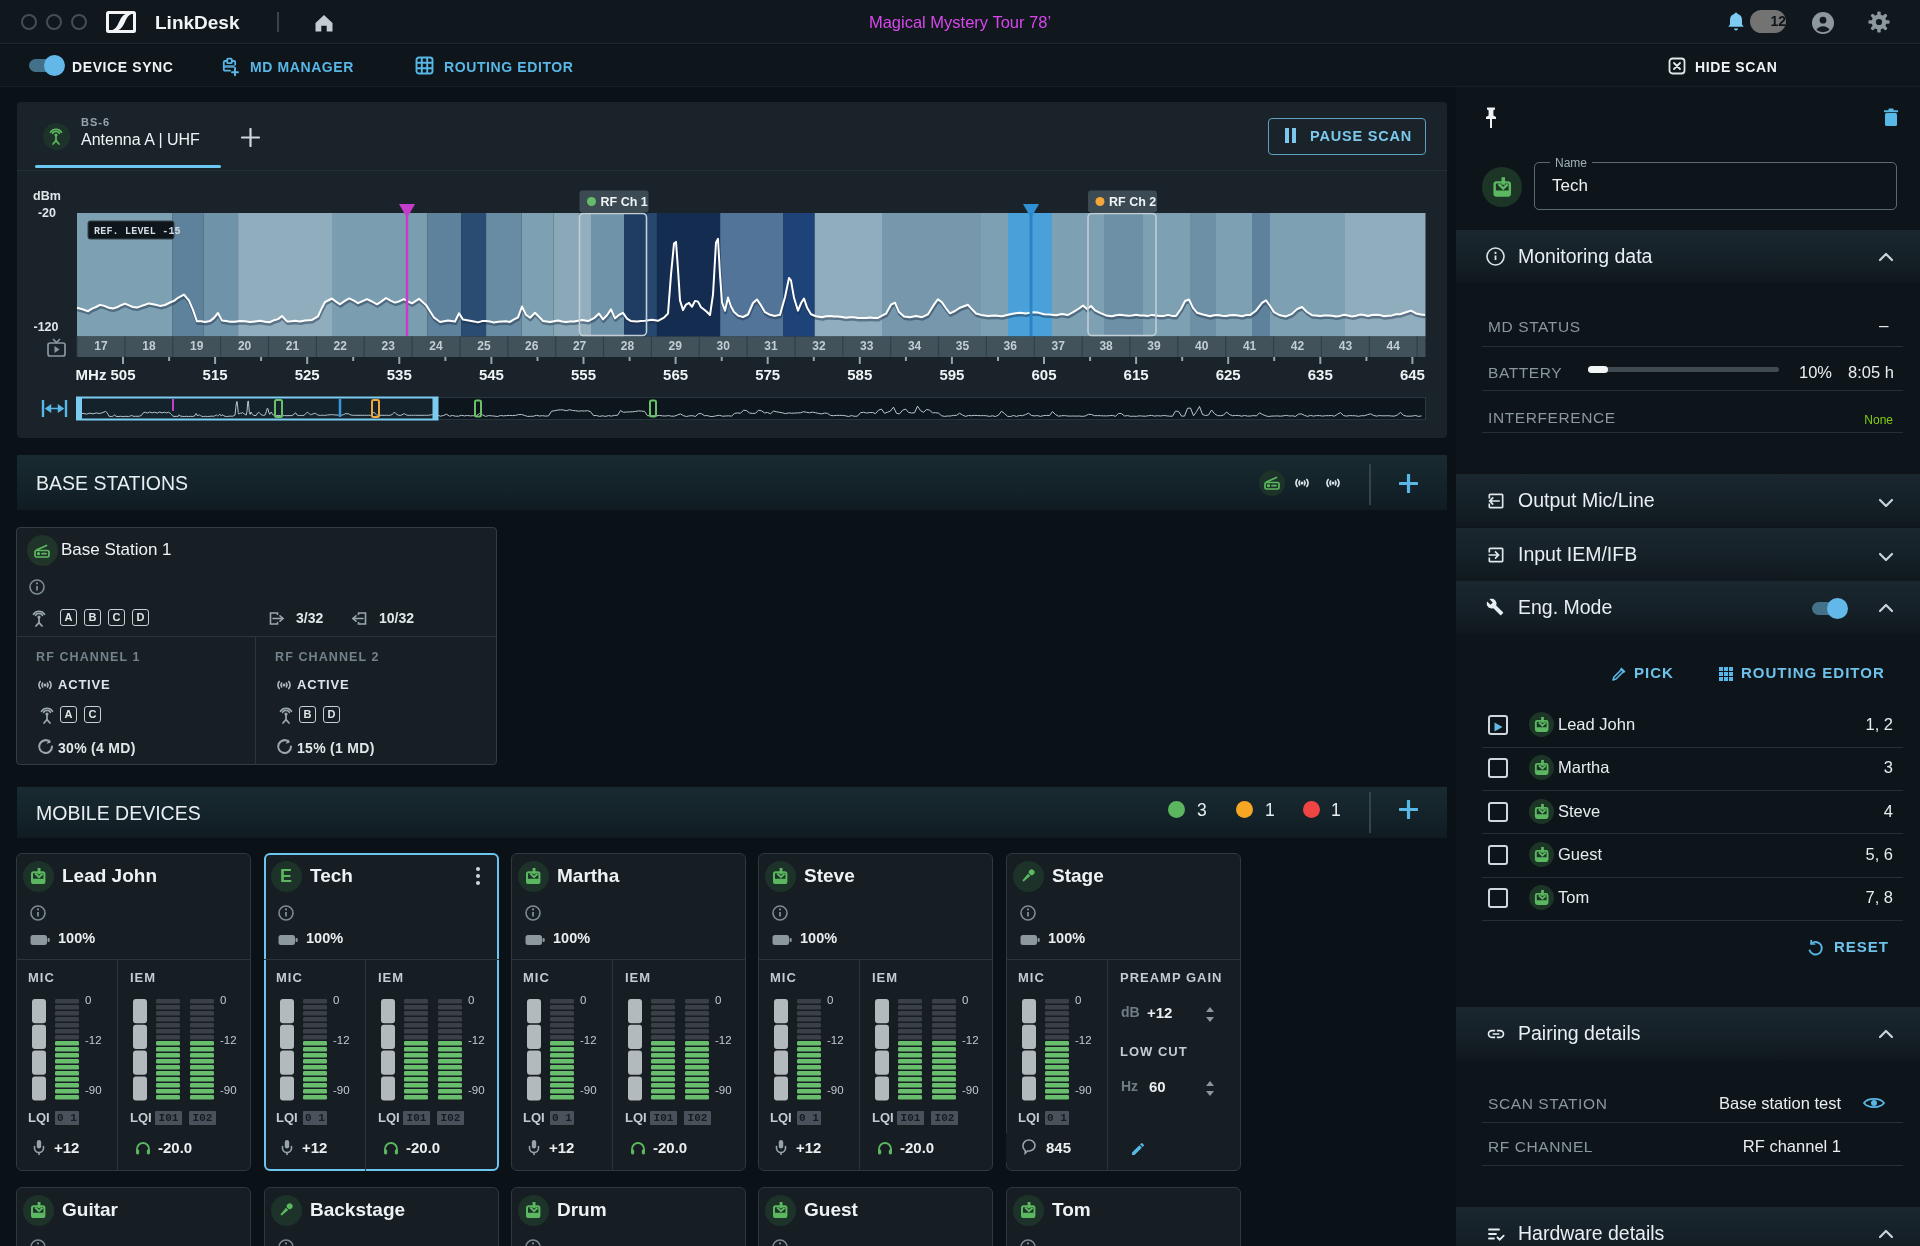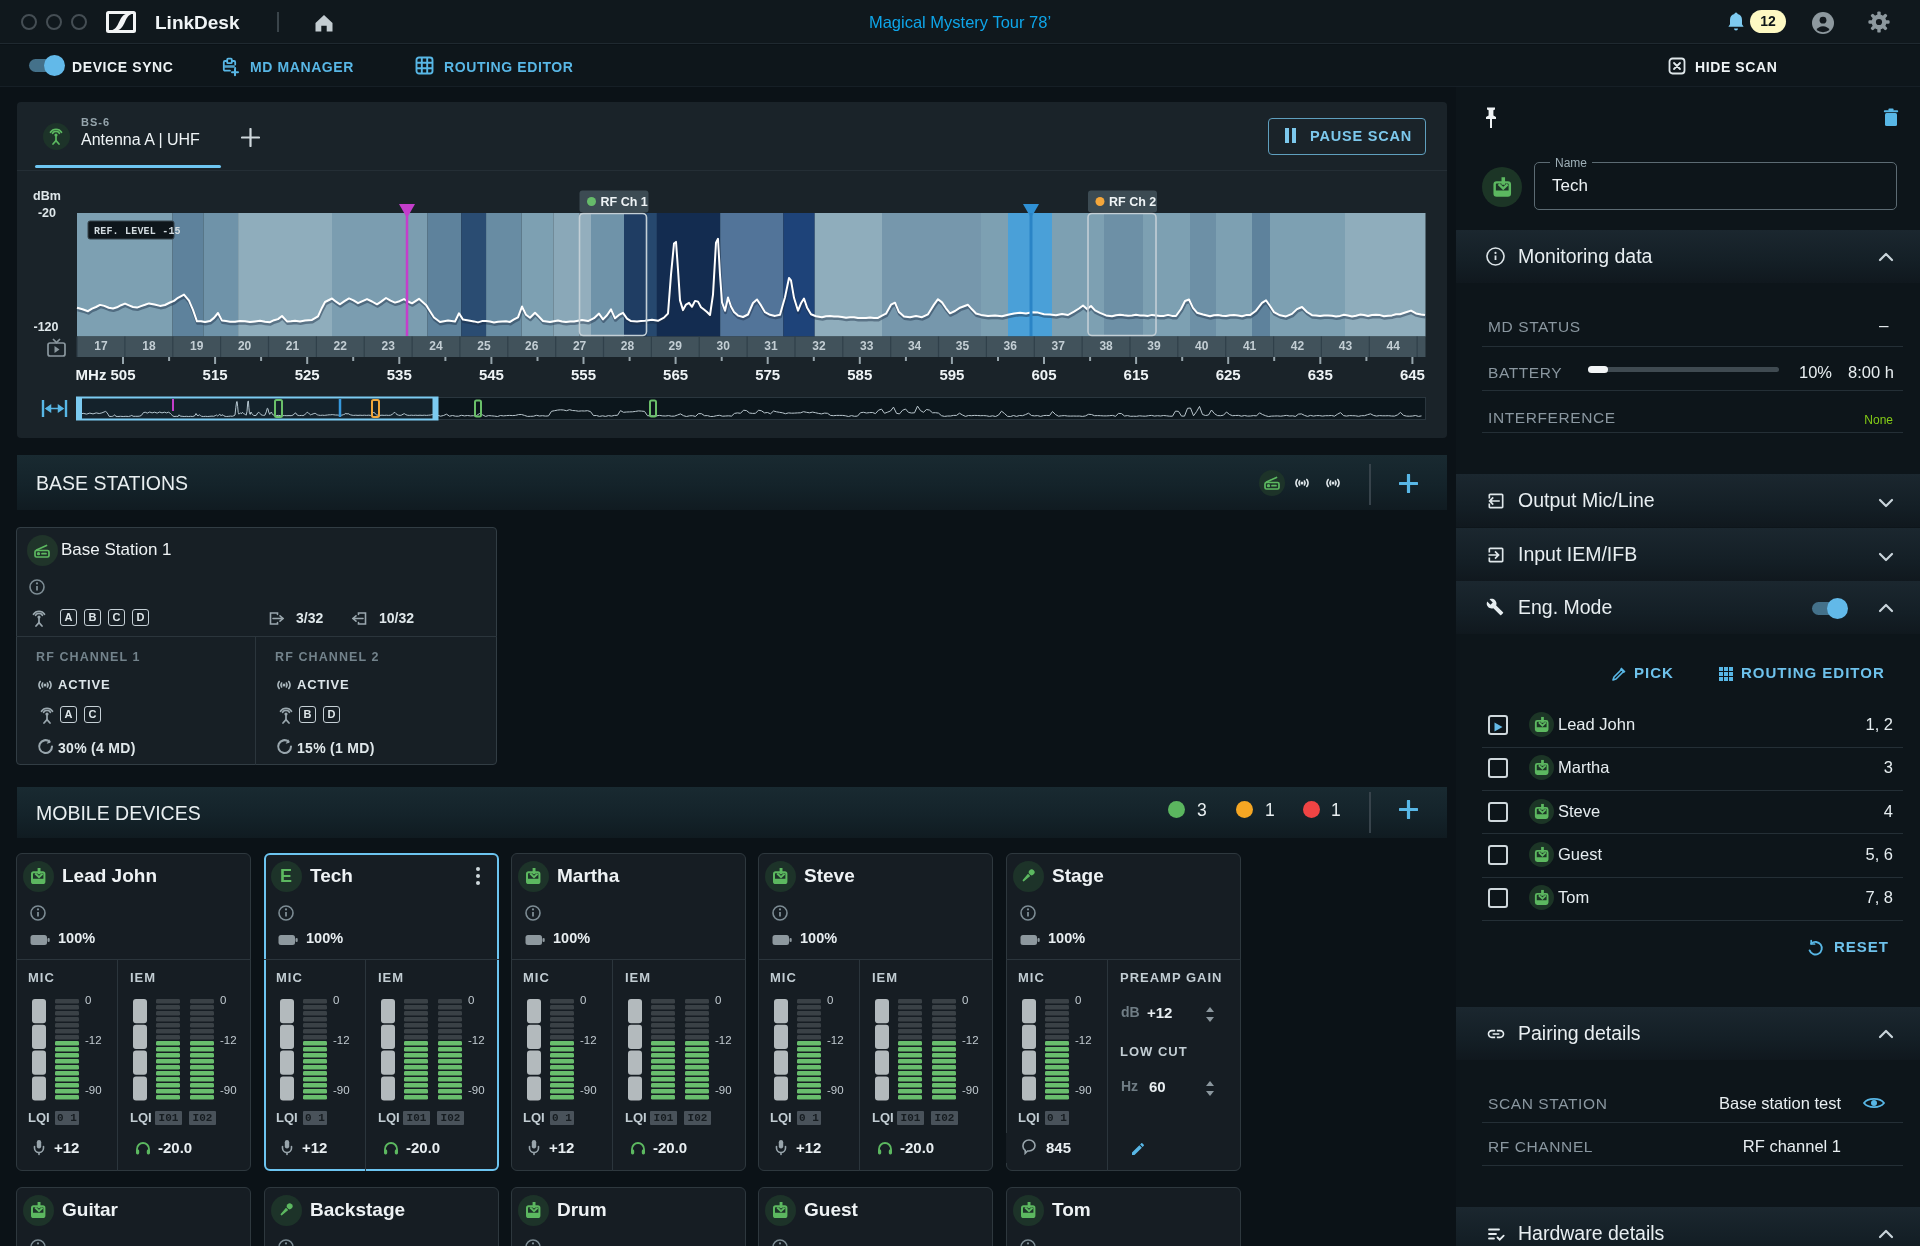--- a/index.html
+++ b/index.html
@@ -27,26 +27,26 @@
 <div class="abs" style="left:106px;top:11px"><svg width="30" height="22" viewBox="0 0 30 22" style="">
       <rect x="0" y="0" width="30" height="22" rx="2.5" fill="#f2f4f5"></rect>
       <rect x="3" y="3" width="24" height="16" fill="#0f171c"></rect>
       <path d="M6.5 19 C10.5 17.5 11.8 13.5 13.2 10.8 C14.7 7.8 16.2 4.3 19.8 3 L25.5 3 C21.5 4.5 20.2 8.5 18.8 11.2 C17.3 14.2 15.8 17.7 12.2 19 Z" fill="#f2f4f5"></path>
     </svg></div>
 <div class="txt" style="left:155px;top:12px;font-size:19px;font-weight:700;color:#f0f4f6">LinkDesk</div>
 <div class="abs" style="left:277px;top:12px;width:1.5px;height:20px;background:#3a444a"></div>
 <div class="abs" style="left:313px;top:12px"><svg width="20" height="20" viewBox="0 0 20 20" style="">
       <path d="M2.5 11 L11 3 L19.5 11 V19.5 H13.7 V13.8 h-5.4 V19.5 H2.5 Z" fill="#c3ccd1"></path>
     </svg></div>
-<div class="txt" style="left:960px;top:13px;transform:translateX(-50%);font-size:16.5px;color:#0ea5e9">Magical Mystery Tour 78’</div>
+<div class="txt" style="left:960px;top:13px;transform:translateX(-50%);font-size:16.5px;color:#d946ef">Magical Mystery Tour 78’</div>
 <div class="abs" style="left:1727px;top:11px"><svg width="18" height="20" viewBox="0 0 18 20" style="">
       <path d="M9 1.5 a1.6 1.6 0 0 1 1.6 1.6 a6 6 0 0 1 4.4 5.8 v4.4 l1.6 2.4 H1.4 L3 13.3 V8.9 a6 6 0 0 1 4.4 -5.8 A1.6 1.6 0 0 1 9 1.5 Z" fill="#7ecbf1"></path>
       <path d="M7 17.5 a2 2 0 0 0 4 0" fill="#7ecbf1"></path>
     </svg></div>
-<div class="abs" style="left:1750px;top:10px;width:36px;height:23px;background:#fef9c3;border-radius:12px;color:#0d1519;font-size:14px;font-weight:700;text-align:center;line-height:23px">12</div>
+<div class="abs" style="left:1750px;top:10px;width:36px;height:23px;background:#737373;border-radius:12px;color:#0d1519;font-size:14px;font-weight:700;text-align:right;line-height:23px">12</div>
 <div class="abs" style="left:1811px;top:11px"><svg width="24" height="24" viewBox="0 0 24 24" style="">
       <circle cx="12" cy="12" r="11" fill="#8d989e"></circle>
       <circle cx="12" cy="9.2" r="3.4" fill="#12181d"></circle>
       <path d="M5.5 19 a7.5 7.5 0 0 1 13 0 a11 11 0 0 1 -13 0 Z" fill="#12181d"></path>
     </svg></div>
 <div class="abs" style="left:1868px;top:11px"><svg width="22" height="22" viewBox="0 0 22 22" style="">
       <circle cx="11" cy="11" r="7.4" fill="#8d989e"></circle>
       <rect x="9.3" y="0.4" width="3.4" height="5" rx="1.2" fill="#8d989e" transform="rotate(0 11 11)"></rect>
       <rect x="9.3" y="0.4" width="3.4" height="5" rx="1.2" fill="#8d989e" transform="rotate(45 11 11)"></rect>
       <rect x="9.3" y="0.4" width="3.4" height="5" rx="1.2" fill="#8d989e" transform="rotate(90 11 11)"></rect>
@@ -1115,21 +1115,21 @@
 <div class="abs" style="left:1876px;top:250px"><svg width="20" height="16" viewBox="0 0 20 16" style="">
       <path d="M4 10 l6 -6 l6 6" fill="none" stroke="#c9d4da" stroke-width="2.2" stroke-linecap="round" stroke-linejoin="round"></path>
     </svg></div>
 <div class="txt srow" style="left:1488px;top:318px">MD STATUS</div>
 <div class="txt" style="left:1879px;top:316px;font-size:17px;color:#e8eef1">–</div>
 <div class="sdiv" style="top:346px"></div>
 <div class="txt srow" style="left:1488px;top:364px">BATTERY</div>
 <div class="abs" style="left:1588px;top:366.5px;width:191px;height:5.5px;background:#3f4a51;border-radius:3px"></div>
 <div class="abs" style="left:1588px;top:365.5px;width:20px;height:7.5px;background:#f2f5f6;border-radius:4px"></div>
 <div class="txt" style="left:1799px;top:363px;font-size:16.5px;color:#e8eef1">10%</div>
-<div class="txt" style="left:1848px;top:363px;font-size:16.5px;color:#e8eef1">8:00 h</div>
+<div class="txt" style="left:1848px;top:363px;font-size:16.5px;color:#e8eef1">8:05 h</div>
 <div class="sdiv" style="top:390px"></div>
 <div class="txt srow" style="left:1488px;top:409px">INTERFERENCE</div>
 <div class="txt" style="left:1893px;top:413px;font-size:12px;color:#84cc16;transform:translateX(-100%)">None</div>
 <div class="sdiv" style="top:432px"></div>
 <div class="shead" style="top:474px"></div>
 <div class="abs" style="left:1486px;top:491px"><svg width="20" height="20" viewBox="0 0 20 20" style="">
       <g transform="scale(0.8333333333333334)">
         <path d="M19 3H5c-1.11 0-2 .9-2 2v4h2V5h14v14H5v-4H3v4c0 1.1.89 2 2 2h14c1.1 0 2-.9 2-2V5c0-1.1-.9-2-2-2z" fill="#dfe7ea"></path>
         <path d="M10.09 15.59L11.5 17l5-5-5-5-1.41 1.41L12.67 11H3v2h9.67l-2.58 2.59z" fill="#dfe7ea" transform="translate(19.5,0) scale(-1,1)"></path>
       </g>

